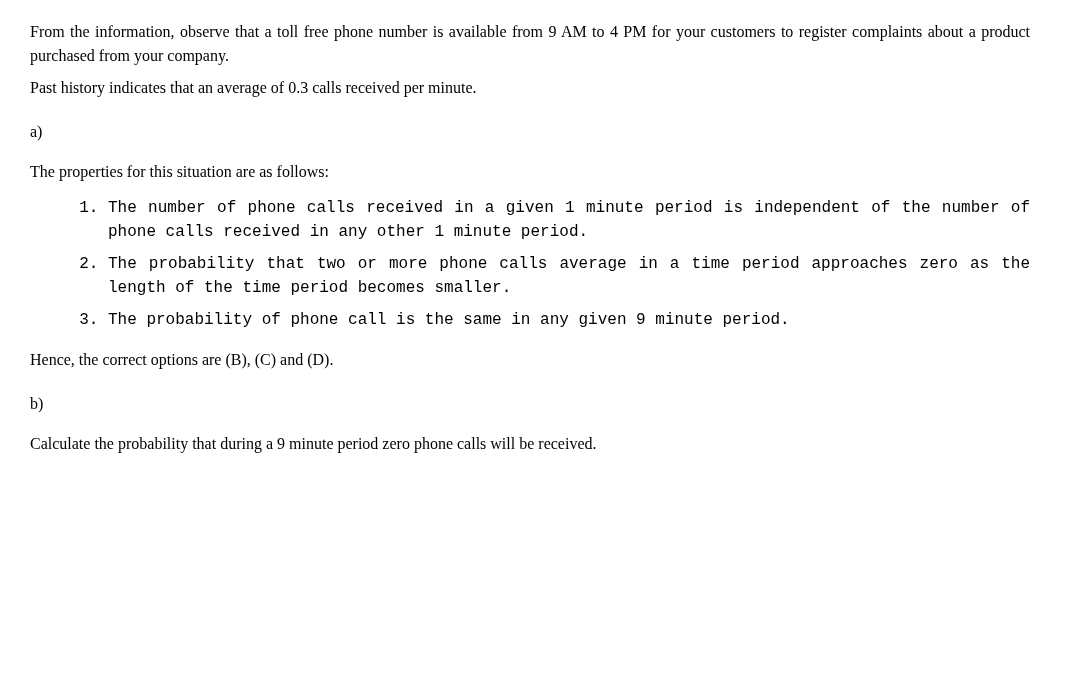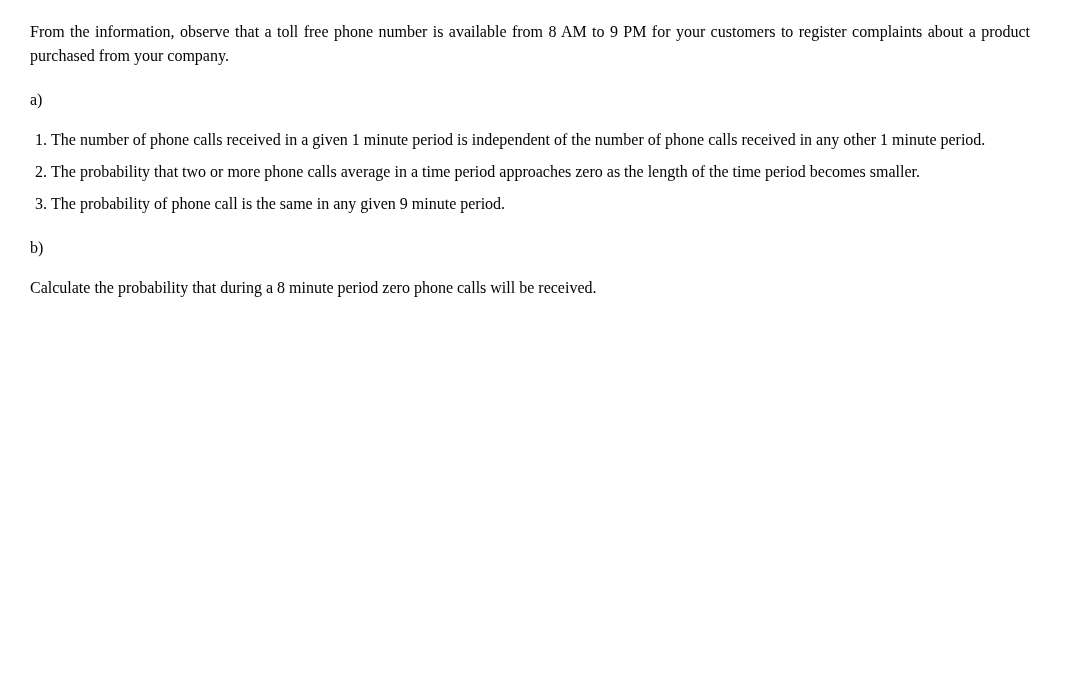--- a/index.html
+++ b/index.html
@@ -31,22 +31,23 @@
     .section-label {
       margin-top: 20px;
       margin-bottom: 16px;
     }
 
     .properties-intro {
       margin-bottom: 12px;
     }
 
     .numbered-list {
-      margin-left: 21px;
+      margin-left: 78px;
       margin-bottom: 16px;
+      font-family: Liberation Mono, monospace;
     }
 
     .numbered-list li {
       margin-bottom: 8px;
       text-align: justify;
     }
 
     .conclusion {
       margin-bottom: 20px;
     }
@@ -58,36 +59,39 @@
 
     .calculate-text {
       margin-bottom: 8px;
     }
   </style>
 </head>
 <body>
 
 <div class="content-wrapper">
 
-  <p class="paragraph">From the information, observe that a toll free phone number is available from 8 AM to 9 PM for your customers to register complaints about a product purchased from your company.</p>
+  <p class="paragraph">From the information, observe that a toll free phone number is available from 9 AM to 4 PM for your customers to register complaints about a product purchased from your company.</p>
 
+  <p class="paragraph">Past history indicates that an average of 0.3 calls received per minute.</p>
 
   <p class="section-label">a)</p>
 
+  <p class="properties-intro">The properties for this situation are as follows:</p>
 
   <ol class="numbered-list">
     <li>
       <span>The number of phone calls received in a given 1 minute period is independent of the number of phone calls received in any other 1 minute period.</span>
     </li>
     <li>
       <span>The probability that two or more phone calls average in a time period approaches zero as the length of the time period becomes smaller.</span>
     </li>
     <li>
       <span>The probability of phone call is the same in any given 9 minute period.</span>
     </li>
   </ol>
 
+  <p class="conclusion">Hence, the correct options are (B), (C) and (D).</p>
 
   <p class="part-b">b)</p>
 
-  <p class="calculate-text">Calculate the probability that during a 8 minute period zero phone calls will be received.</p>
+  <p class="calculate-text">Calculate the probability that during a 9 minute period zero phone calls will be received.</p>
 
 </div>
 
 </body></html>

